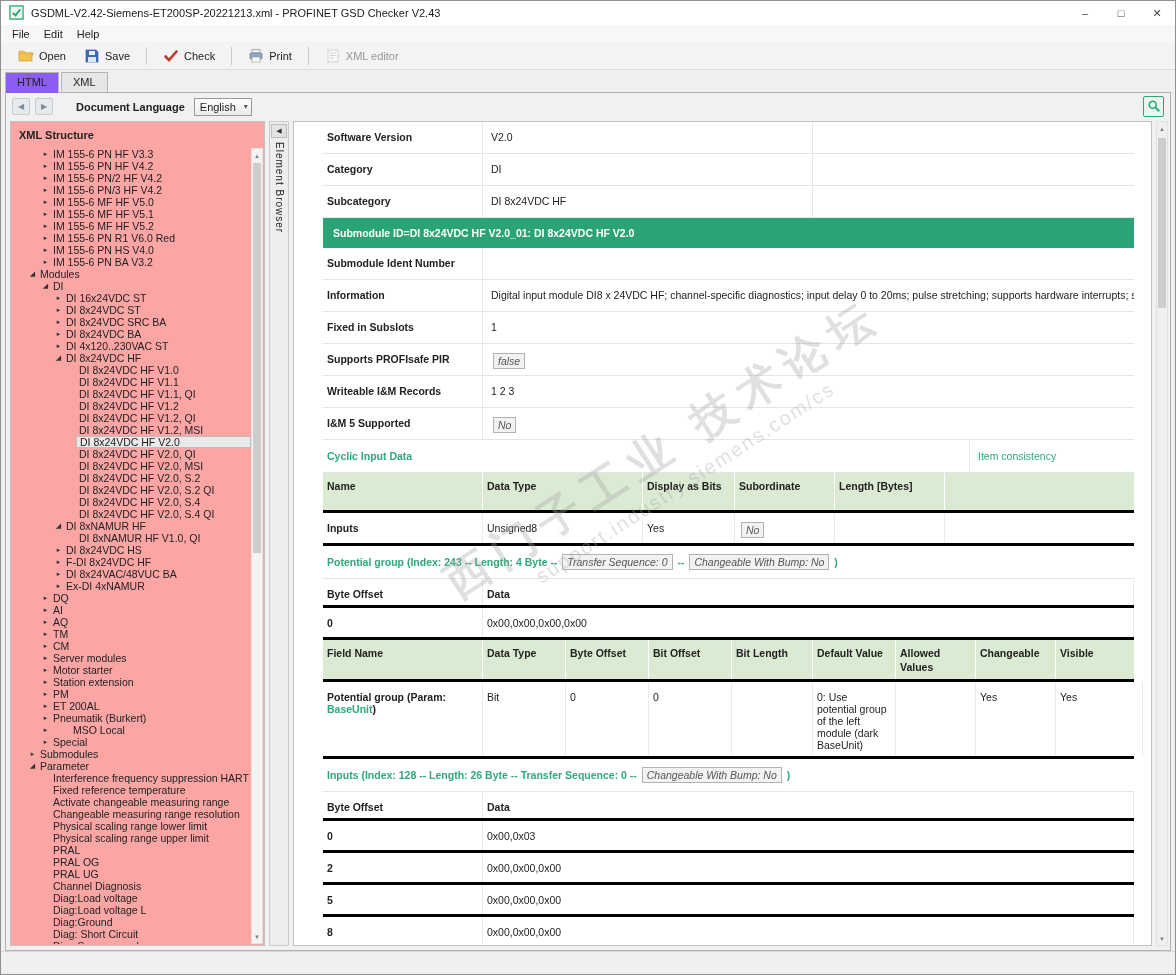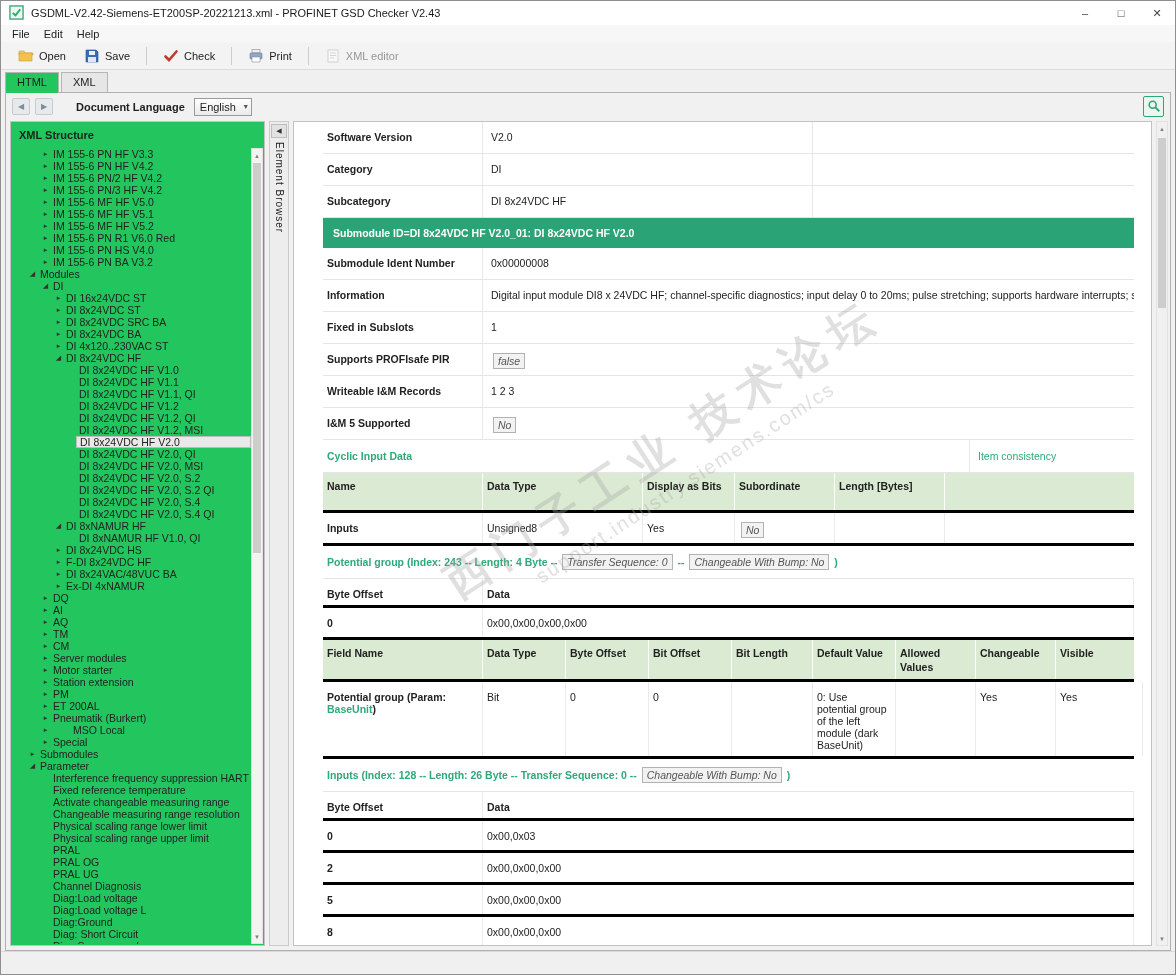--- a/index.html
+++ b/index.html
@@ -20,33 +20,33 @@
   
   .toolbar { position:absolute; top:41px; left:0; right:0; height:28px; background:#f3f3f3; border-bottom:1px solid #dcdcdc; display:flex; align-items:center; padding-left:8px; }
   .tb-btn { display:flex; align-items:center; gap:5px; padding:3px 9px; border-radius:2px; }
   .tb-btn.disabled { opacity:.45; }
   .tb-icon { width:16px; height:16px; display:inline-flex; }
   .tb-sep { width:1px; height:18px; background:#cdcdcd; margin:0 7px; }
 
   
   .tabrow { position:absolute; top:71px; left:4px; height:21px; display:flex; z-index:3; }
   .tab { padding:3px 11px 0; border:1px solid #b5b5b5; border-bottom:none; background:#e6e6e6; margin-right:2px; height:20px; }
-  .tab.active { background:#22c55e; height:21px; }
+  .tab.active { background:#8b5cf6; height:21px; }
 
   
   .tabpage { position:absolute; top:91px; left:4px; right:4px; bottom:23px; border:1px solid #b0b0b0; background:#f1f1f1; }
   .navrow { position:absolute; top:0; left:0; right:0; height:27px; display:flex; align-items:center; padding:0 6px; gap:5px; }
   .nav-btn { width:18px; height:17px; background:#e7eaec; border:1px solid #c6cbd0; display:flex; align-items:center; justify-content:center; color:#7e8d9a; font-size:8px; border-radius:2px; }
   .doc-lang-label { font-weight:bold; margin-left:18px; }
   .dropdown { width:58px; height:18px; border:1px solid #9a9a9a; background:linear-gradient(#fefefe,#ebebeb); display:flex; align-items:center; padding:0 3px 0 5px; margin-left:4px; }
   .dropdown .chev { margin-left:auto; font-size:8px; color:#555; }
   .search-btn { margin-left:auto; width:21px; height:21px; border:1px solid #2aa877; background:#eaf6ef; display:flex; align-items:center; justify-content:center; border-radius:2px; }
 
   
-  .tree-panel { position:absolute; left:4px; top:28px; width:255px; bottom:4px; background:#22c55e; border:1px solid #c2c2c2; }
+  .tree-panel { position:absolute; left:4px; top:28px; width:255px; bottom:4px; background:#fca5a5; border:1px solid #c2c2c2; }
   .tree-title { font-weight:bold; padding:7px 8px 3px; }
   .tree { position:absolute; top:26px; left:2px; right:13px; bottom:1px; overflow:hidden; font-size:10.5px; }
   .tree-item { display:flex; align-items:center; height:12px; line-height:12px; white-space:nowrap; }
   .tree-arrow { width:9px; flex:none; text-align:center; font-size:7px; color:#333; }
   .tree-label { padding:0 3px; }
   .tree-item.selected .tree-label { background:#e9e9e9; border:1px solid #bcbcbc; flex:1; line-height:10px; }
 
   
   .vscroll { position:absolute; width:12px; background:#f3f3f3; border:1px solid #e2e2e2; }
   .tree-vscroll { right:1px; top:26px; bottom:1px; }
@@ -499,21 +499,20 @@
             <div class="prop-fill"></div>
           </div>
           <div class="prop-row top">
             <div class="prop-label">Subcategory</div>
             <div class="prop-value">DI 8x24VDC HF</div>
             <div class="prop-fill"></div>
           </div>
           <div class="banner">Submodule ID=DI 8x24VDC HF V2.0_01: DI 8x24VDC HF V2.0</div>
           <div class="prop-row">
             <div class="prop-label">Submodule Ident Number</div>
-            <div class="prop-value">0x00000008</div>
           </div>
           <div class="prop-row">
             <div class="prop-label">Information</div>
             <div class="prop-value">Digital input module DI8 x 24VDC HF; channel-specific diagnostics; input delay 0 to 20ms; pulse stretching; supports hardware interrupts; supports PROFIenergy</div>
           </div>
           <div class="prop-row">
             <div class="prop-label">Fixed in Subslots</div>
             <div class="prop-value">1</div>
           </div>
           <div class="prop-row">

